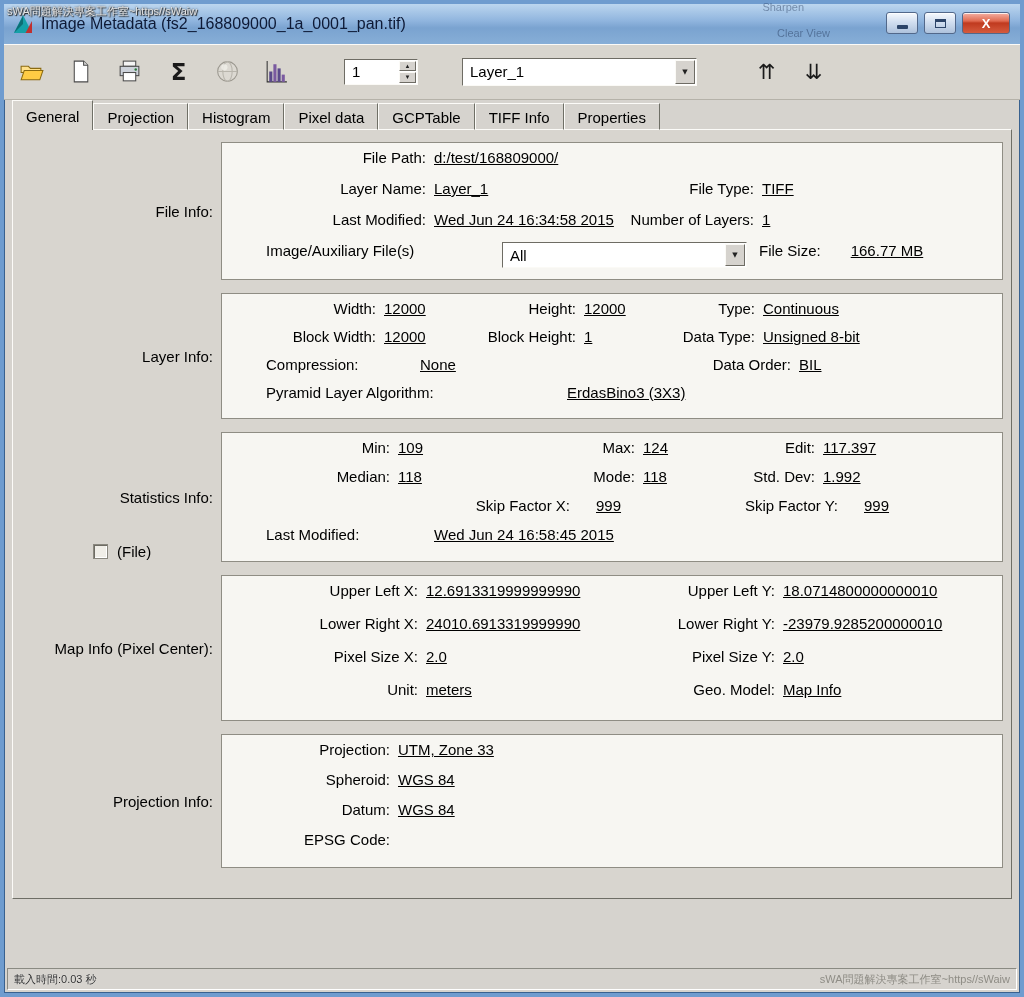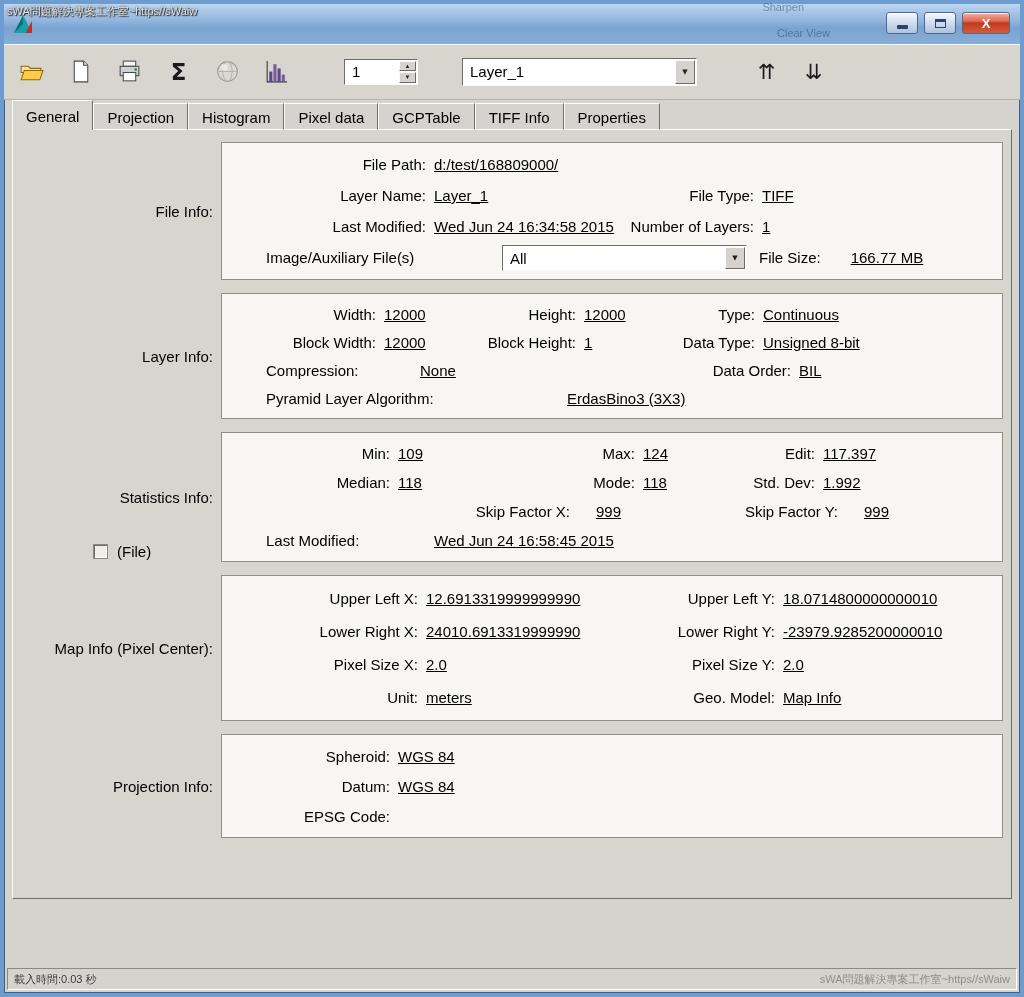--- a/index.html
+++ b/index.html
@@ -80,21 +80,21 @@
 
   
   .tab-panel { flex:none; margin:0 8px; height:770px; background:#d8d5cf;
                border:1px solid #6e6e66; border-top-color:#fcfbf8; border-left-color:#fcfbf8;
                padding:12px 8px 0 0; position:relative; z-index:1; }
   .sect { display:flex; margin-bottom:13px; }
   .sect-label-col { width:208px; flex:none; position:relative; }
   .sect-label { position:absolute; top:50%; transform:translateY(-50%); right:8px;
                 font-size:15px; white-space:nowrap; }
   .groupbox { flex:1; background:#f7f6f2; border:1px solid #8f8d84; padding:6px 8px; }
-  .r { display:flex; align-items:center; }
+  .r { display:flex; }
   .fi .r{height:31px} .li .r{height:28px} .st .r{height:29px} .mp .r{height:33px} .pj .r{height:30px}
   .lab { text-align:right; padding-right:4px; white-space:nowrap; flex:none; font-size:15px; }
   .lab-l { text-align:left; white-space:nowrap; flex:none; font-size:15px;margin-left:36px; }
   .val { text-align:left; padding-left:4px; white-space:nowrap; flex:none; font-size:15px;text-decoration:underline; }
   .vflex { flex:1; }
   .pl22 { padding-left:22px; }
   .ml12 { margin-left:12px; } .ml26 { margin-left:26px; }
   .w60{width:60px}.w75{width:75px}.w80{width:80px}.w105{width:105px}.w119{width:119px}
   .w120{width:120px}.w140{width:140px}.w150{width:150px}.w164{width:164px}.w170{width:170px}
   .w177{width:177px}.w180{width:180px}.w188{width:188px}.w192{width:192px}.w193{width:193px}
@@ -121,20 +121,21 @@
   <span class="wm-top">sWA問題解決專案工作室~https//sWaiw</span>
   <span class="artifact artifact-1">Sharpen</span>
   <span class="artifact artifact-2">Clear View</span>
 
   <div class="titlebar">
     <svg class="title-icon" viewBox="0 0 22 22">
       <polygon points="2,20 11,2 20,20" fill="#16a0a8"></polygon>
       <polygon points="2,20 11,11 11,3" fill="#0c6e74"></polygon>
       <polygon points="13.5,20 20,8 20,20" fill="#c03030"></polygon>
     </svg>
+    <span class="title-text">Image Metadata (fs2_168809000_1a_0001_pan.tif)</span>
     <div class="win-buttons">
       <div class="wb wb-min">
           <i class="glyph-min"></i>
         </div>
       <div class="wb wb-max">
           <i class="glyph-max"></i>
         </div>
       <div class="wb wb-close">
           <span>X</span>
         </div>
@@ -357,20 +358,24 @@
         </div>
       </div>
     </div>
 
     <div class="sect">
       <div class="sect-label-col">
         <span class="sect-label">Projection Info:</span>
       </div>
       <div class="groupbox pj">
         <div class="r">
+          <span class="lab w164">Projection:</span>
+          <span class="val vflex">UTM, Zone 33</span>
+        </div>
+        <div class="r">
           <span class="lab w164">Spheroid:</span>
           <span class="val vflex">WGS 84</span>
         </div>
         <div class="r">
           <span class="lab w164">Datum:</span>
           <span class="val vflex">WGS 84</span>
         </div>
         <div class="r">
           <span class="lab w164">EPSG Code:</span>
         </div>

